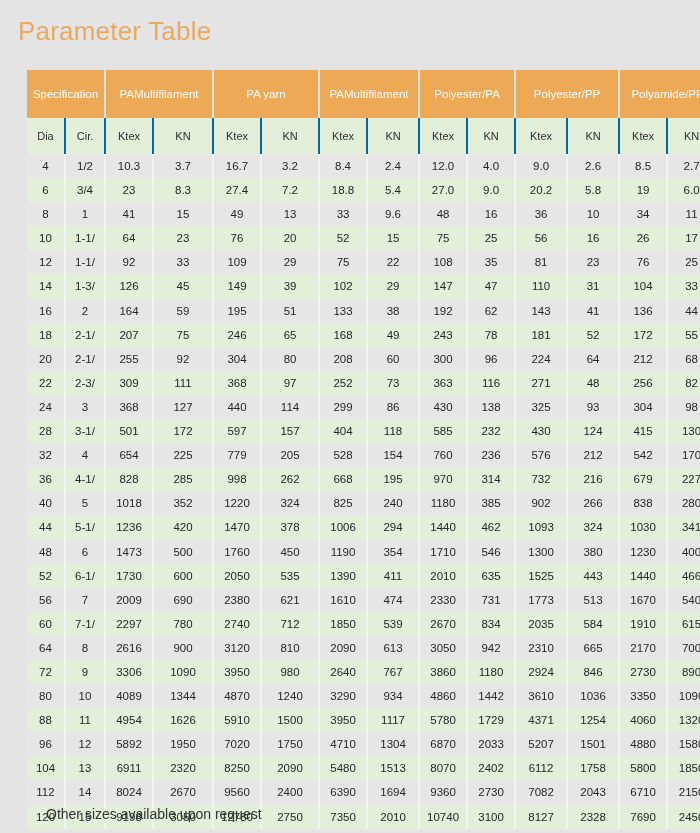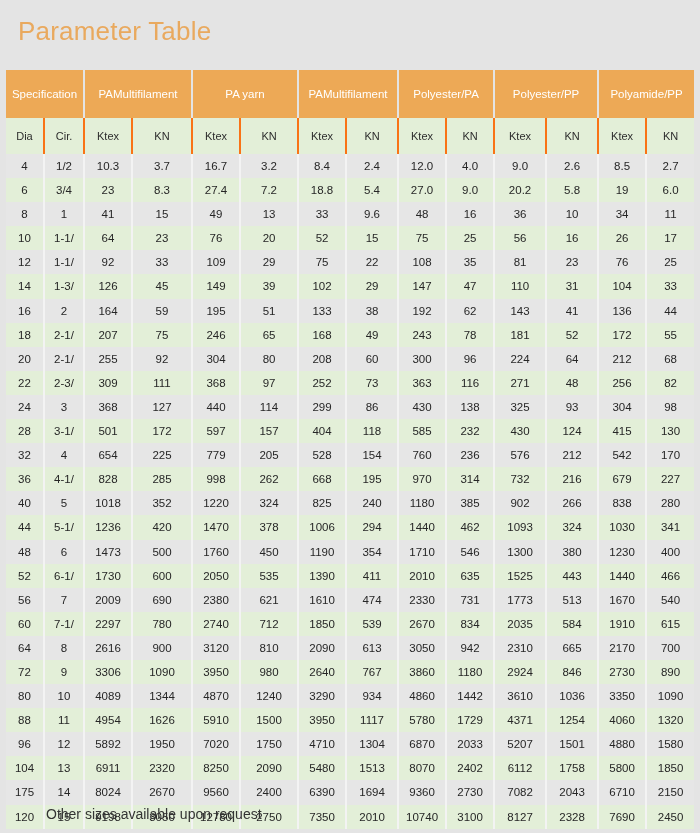--- a/index.html
+++ b/index.html
@@ -20,21 +20,21 @@
     left: 18px;
     top: 16px;
     font-size: 26px;
     color: #e9a95e;
     font-family: "Liberation Sans", sans-serif;
     letter-spacing: 0.2px;
   }
 
   #table-wrap {
     position: absolute;
-    left: 6px;
+    left: 27px;
     top: 70px;
     width: 668px;
   }
 
   table.param-table {
     border-collapse: collapse;
     width: 668px;
     table-layout: fixed;
   }
 
@@ -59,21 +59,21 @@
     font-family: "Liberation Sans", sans-serif;
   }
   tr.group-row th:last-child { border-right: none; }
 
   
   tr.sub-row th {
     background: #e3efd8;
     color: #2d2d2d;
     font-size: 11px;
     height: 36px;
-    border-right: 2px solid #f97316;
+    border-right: 2px solid #0369a1;
     vertical-align: middle;
   }
   tr.sub-row th:last-child { border-right: none; }
 
   
   tr.data-row td {
     font-size: 11.5px;
     color: #262626;
     height: 24.1px;
     line-height: 24.1px;
@@ -555,21 +555,21 @@
           <td>5480</td>
           <td>1513</td>
           <td>8070</td>
           <td>2402</td>
           <td>6112</td>
           <td>1758</td>
           <td>5800</td>
           <td>1850</td>
         </tr>
         <tr class="data-row band-grey">
-          <td>175</td>
+          <td>112</td>
           <td>14</td>
           <td>8024</td>
           <td>2670</td>
           <td>9560</td>
           <td>2400</td>
           <td>6390</td>
           <td>1694</td>
           <td>9360</td>
           <td>2730</td>
           <td>7082</td>

